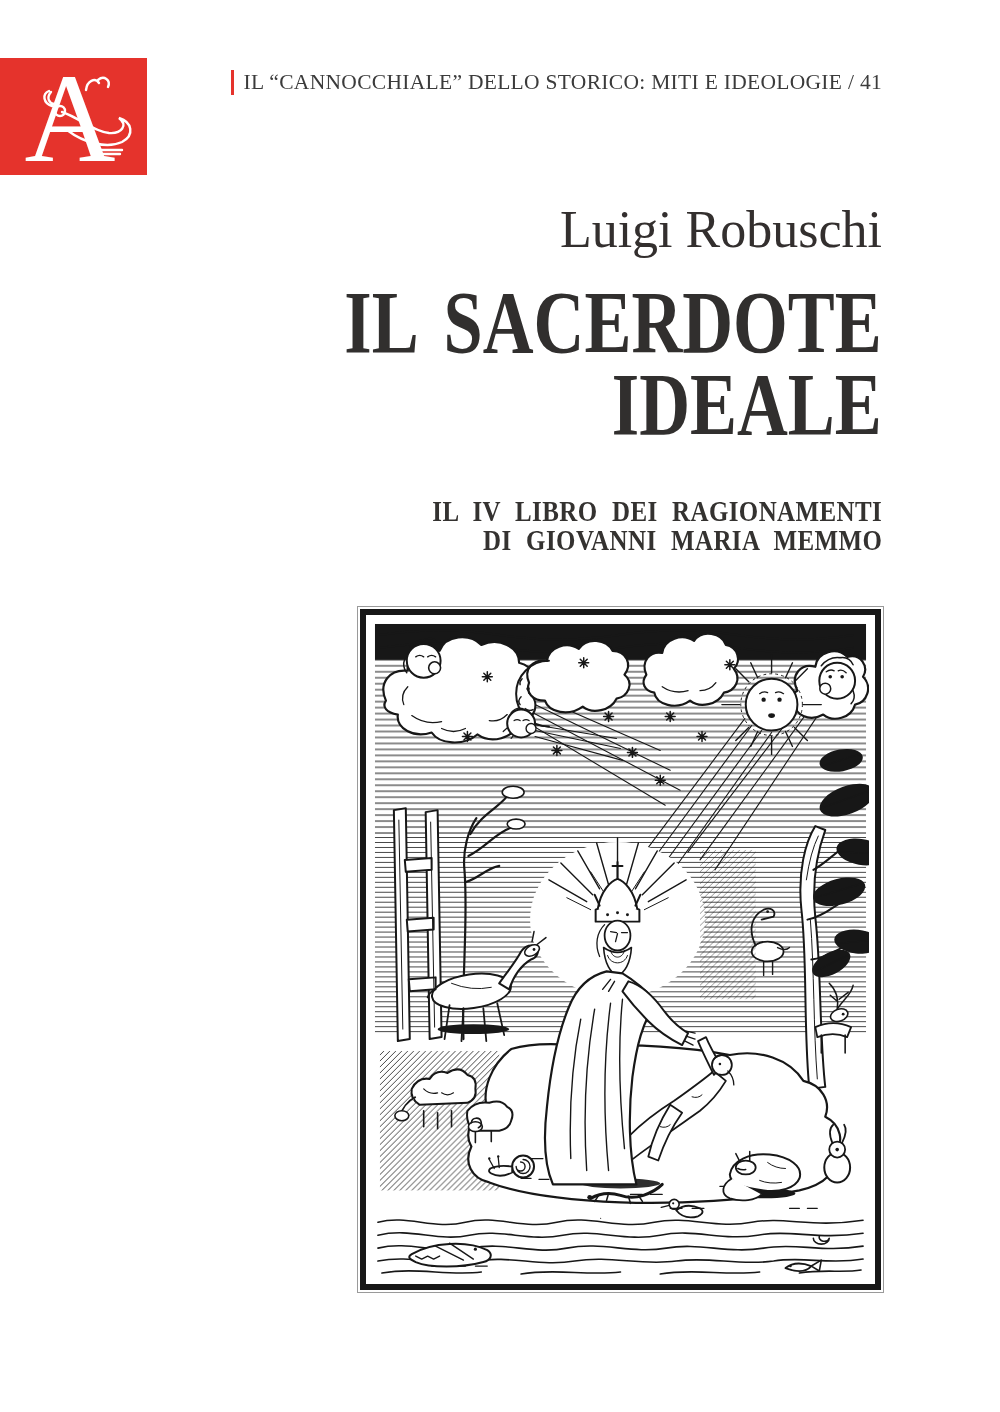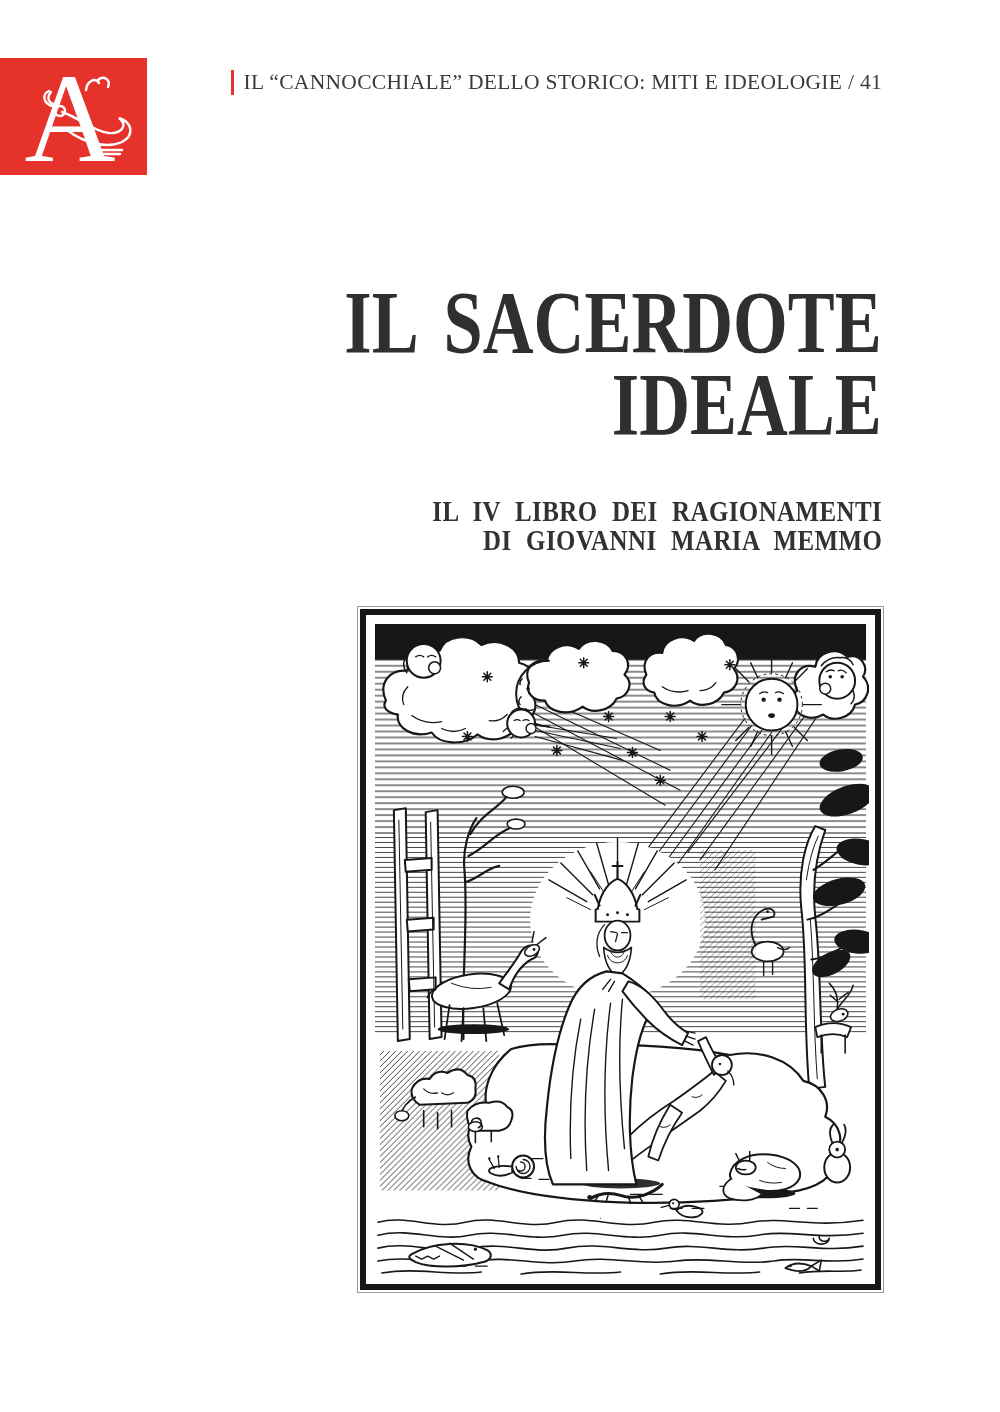--- a/index.html
+++ b/index.html
@@ -77,20 +77,21 @@
         <path d="M96,92 h26 m-24,4 h22"></path>
       </g>
     </svg>
   </div>
 
   <div class="series">
     <span class="series-bar"></span>
     <span class="series-label">IL “CANNOCCHIALE” DELLO STORICO: MITI E IDEOLOGIE / 41</span>
   </div>
 
+  <div class="author">Luigi Robuschi</div>
 
   <div class="title">
     <div>IL SACERDOTE</div>
     <div>IDEALE</div>
   </div>
 
   <div class="subtitle">
     <div>IL IV LIBRO DEI RAGIONAMENTI</div>
     <div>DI GIOVANNI MARIA MEMMO</div>
   </div>

